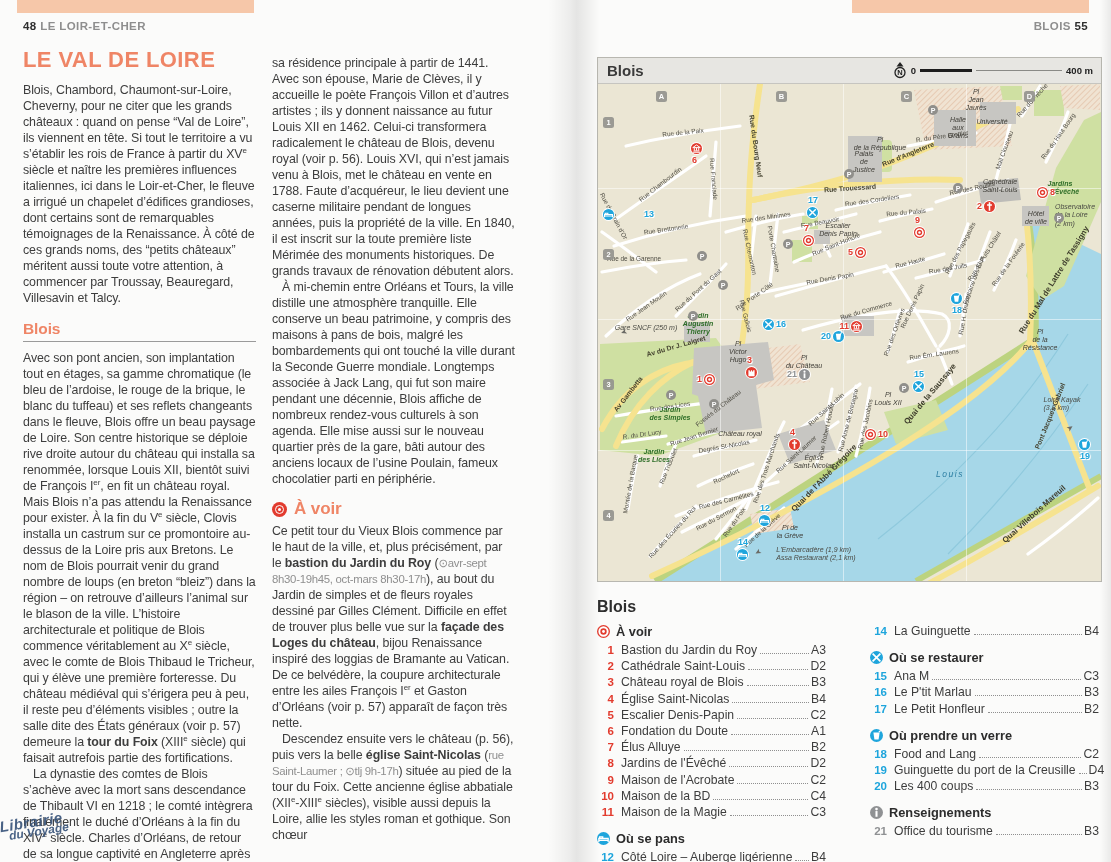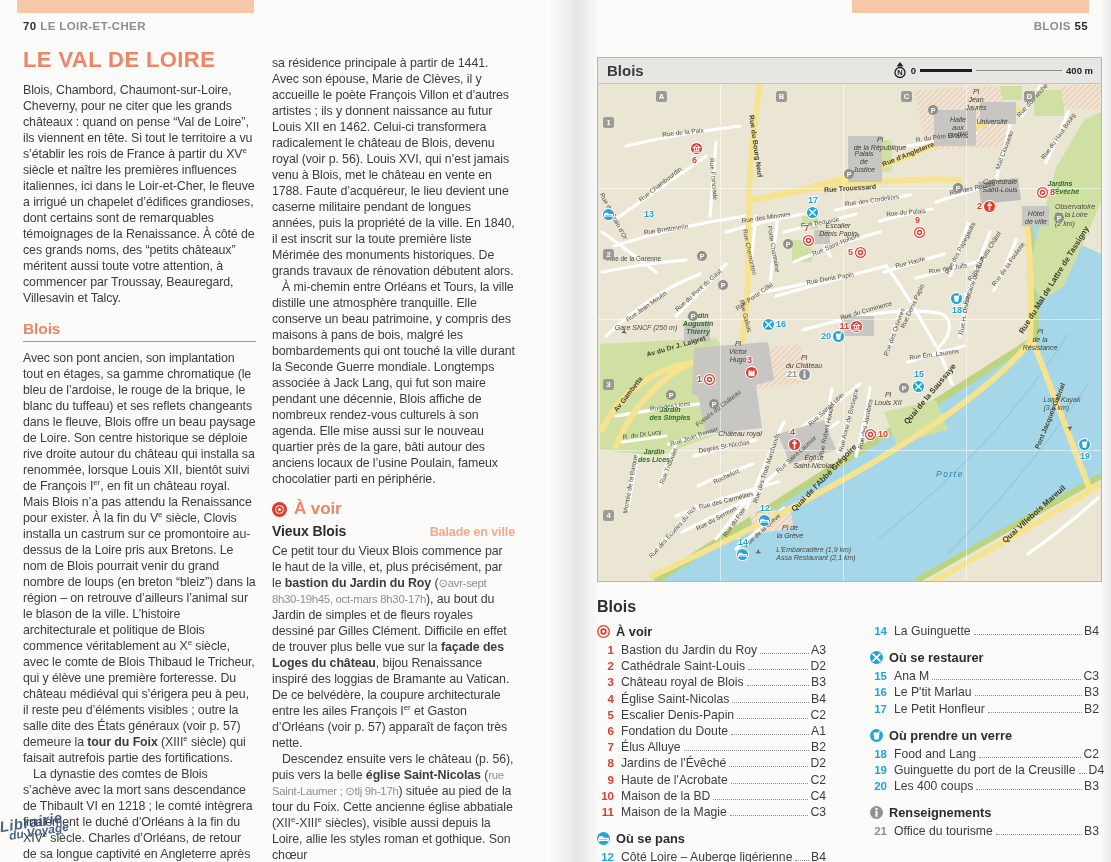--- a/index.html
+++ b/index.html
@@ -86,21 +86,21 @@
   .lr .nm{margin-left:7px;white-space:nowrap;}
   .lr .lead{flex:1;border-bottom:1.6px dotted #8f8f8f;margin:0 2px 3px 3px;min-width:8px;}
   .lr .ref{flex:0 0 auto;}
 </style>
 </head>
 <body>
 
 <div class="abs topbar" style="left:17px;width:237px;"></div>
 <div class="abs topbar" style="left:852px;width:237px;"></div>
 <div class="abs runhead" style="left:23px;">
-  <span class="pg">70</span>
+  <span class="pg">48</span>
   <span class="sec">LE LOIR-ET-CHER</span>
 </div>
 <div class="abs runhead" style="right:23px;text-align:right;">
   <span class="sec">BLOIS</span>
   <span class="pg">55</span>
 </div>
 
 <div class="abs col" style="left:23px;top:52px;width:233px;">
   <h1 class="valdeloire">LE VAL DE LOIRE</h1>
   <p class="intro">Blois, Chambord, Chaumont-sur-Loire, Cheverny, pour ne citer que les grands châteaux : quand on pense “Val de Loire”, ils viennent en tête. Si tout le territoire a vu s’établir les rois de France à partir du XV<sup>e</sup> siècle et naître les premières influences italiennes, ici dans le Loir-et-Cher, le fleuve a irrigué un chapelet d’édifices grandioses, dont certains sont de remarquables témoignages de la Renaissance. À côté de ces grands noms, des “petits châteaux” méritent aussi toute votre attention, à commencer par Troussay, Beauregard, Villesavin et Talcy.</p>
@@ -108,24 +108,20 @@
   <p>Avec son pont ancien, son implantation tout en étages, sa gamme chromatique (le bleu de l’ardoise, le rouge de la brique, le blanc du tuffeau) et ses reflets changeants dans le fleuve, Blois offre un beau paysage de Loire. Son centre historique se déploie rive droite autour du château qui installa sa renommée, lorsque Louis XII, bientôt suivi de François I<sup>er</sup>, en fit un château royal. Mais Blois n’a pas attendu la Renaissance pour exister. À la fin du V<sup>e</sup> siècle, Clovis installa un castrum sur ce promontoire au-dessus de la Loire pris aux Bretons. Le nom de Blois pourrait venir du grand nombre de loups (en breton “bleiz”) dans la région – on retrouve d’ailleurs l’animal sur le blason de la ville. L’histoire architecturale et politique de Blois commence véritablement au X<sup>e</sup> siècle, avec le comte de Blois Thibaud le Tricheur, qui y élève une première forteresse. Du château médiéval qui s’érigera peu à peu, il reste peu d’éléments visibles ; outre la salle dite des États généraux (voir p. 57) demeure la <b>tour du Foix</b> (XIII<sup>e</sup> siècle) qui faisait autrefois partie des fortifications.</p>
   <p class="indent">La dynastie des comtes de Blois s’achève avec la mort sans descendance de Thibault VI en 1218 ; le comté intègrera finalement le duché d’Orléans à la fin du XIV<sup>e</sup> siècle. Charles d’Orléans, de retour de sa longue captivité en Angleterre après la défaite à la bataille d’Azincourt, fait de Blois</p>
 </div>
 
 <div class="abs col" style="left:272px;top:55px;width:243px;">
   <p>sa résidence principale à partir de 1441. Avec son épouse, Marie de Clèves, il y accueille le poète François Villon et d’autres artistes ; ils y donnent naissance au futur Louis XII en 1462. Celui-ci transformera radicalement le château de Blois, devenu royal (voir p. 56). Louis XVI, qui n’est jamais venu à Blois, met le château en vente en 1788. Faute d’acquéreur, le lieu devient une caserne militaire pendant de longues années, puis la propriété de la ville. En 1840, il est inscrit sur la toute première liste Mérimée des monuments historiques. De grands travaux de rénovation débutent alors.</p>
   <p class="indent">À mi-chemin entre Orléans et Tours, la ville distille une atmosphère tranquille. Elle conserve un beau patrimoine, y compris des maisons à pans de bois, malgré les bombardements qui ont touché la ville durant la Seconde Guerre mondiale. Longtemps associée à Jack Lang, qui fut son maire pendant une décennie, Blois affiche de nombreux rendez-vous culturels à son agenda. Elle mise aussi sur le nouveau quartier près de la gare, bâti autour des anciens locaux de l’usine Poulain, fameux chocolatier parti en périphérie.</p>
   <div class="avoir-head">
     <span class="eye-lg"></span>
     <span class="avoir-title">À voir</span>
-  </div>
-  <div class="vb-row">
-    <span class="vb-title">Vieux Blois</span>
-    <span class="vb-tag">Balade en ville</span>
   </div>
   <p>Ce petit tour du Vieux Blois commence par le haut de la ville, et, plus précisément, par le <b>bastion du Jardin du Roy</b> (<span class="hrs">⊙avr-sept 8h30-19h45, oct-mars 8h30-17h</span>), au bout du Jardin de simples et de fleurs royales dessiné par Gilles Clément. Difficile en effet de trouver plus belle vue sur la <b>façade des Loges du château</b>, bijou Renaissance inspiré des loggias de Bramante au Vatican. De ce belvédère, la coupure architecturale entre les ailes François I<sup>er</sup> et Gaston d’Orléans (voir p. 57) apparaît de façon très nette.</p>
   <p class="indent">Descendez ensuite vers le château (p. 56), puis vers la belle <b>église Saint-Nicolas</b> (<span class="hrs">rue Saint-Laumer ; ⊙tlj 9h-17h</span>) située au pied de la tour du Foix. Cette ancienne église abbatiale (XII<sup>e</sup>-XIII<sup>e</sup> siècles), visible aussi depuis la Loire, allie les styles roman et gothique. Son chœur</p>
 </div>
 
 <div class="abs mapbox">
   <div class="maphead">
     <span class="mtitle">Blois</span>
     <span class="scale">
       <svg width="14" height="17">
@@ -365,21 +361,21 @@
 Résistance</span>
       <span class="pl" style="left: 216px; top: 378px; transform: translate(-50%, -50%);">Église
 Saint-Nicolas</span>
       <span class="pl" style="left: 192px; top: 448px; transform: translate(-50%, -50%);">Pl de
 la Grève</span>
       <span class="nt" style="left: 48px; top: 244px; transform: translate(-50%, -50%);">Gare SNCF (250 m)</span>
       <span class="nt" style="left: 218px; top: 470px; transform: translate(-50%, -50%);">L'Embarcadère (1,9 km)
 Assa Restaurant (2,1 km)</span>
       <span class="nt" style="left: 464px; top: 320px; transform: translate(-50%, -50%);">Loire Kayak
 (3,8 km)</span>
-      <span class="wt" style="left: 352px; top: 390px; transform: translate(-50%, -50%);">Porte</span>
+      <span class="wt" style="left: 352px; top: 390px; transform: translate(-50%, -50%);">Louis</span>
       <span class="ar" style="left: 26px; top: 248px; transform: translate(-50%, -50%) rotate(160deg);">➤</span>
       <span class="ar" style="left: 160px; top: 468px; transform: translate(-50%, -50%) rotate(150deg);">➤</span>
       <span class="ar" style="left: 472px; top: 344px; transform: translate(-50%, -50%) rotate(-35deg);">➤</span>
       <span class="pp" style="left: 335px; top: 26px;">P</span>
       <span class="pp" style="left: 360px; top: 104px;">P</span>
       <span class="pp" style="left: 251px; top: 90px;">P</span>
       <span class="pp" style="left: 190px; top: 160px;">P</span>
       <span class="pp" style="left: 104px; top: 172px;">P</span>
       <span class="pp" style="left: 125px; top: 201px;">P</span>
       <span class="pp" style="left: 73px; top: 311px;">P</span>
@@ -632,21 +628,21 @@
           <span class="ref">B2</span>
         </div>
         <div class="lr">
           <span class="num" style="color: rgb(226, 59, 46);">8</span>
           <span class="nm">Jardins de l'Évêché</span>
           <span class="lead"></span>
           <span class="ref">D2</span>
         </div>
         <div class="lr">
           <span class="num" style="color: rgb(226, 59, 46);">9</span>
-          <span class="nm">Haute de l'Acrobate</span>
+          <span class="nm">Maison de l'Acrobate</span>
           <span class="lead"></span>
           <span class="ref">C2</span>
         </div>
         <div class="lr">
           <span class="num" style="color: rgb(226, 59, 46);">10</span>
           <span class="nm">Maison de la BD</span>
           <span class="lead"></span>
           <span class="ref">C4</span>
         </div>
         <div class="lr">

